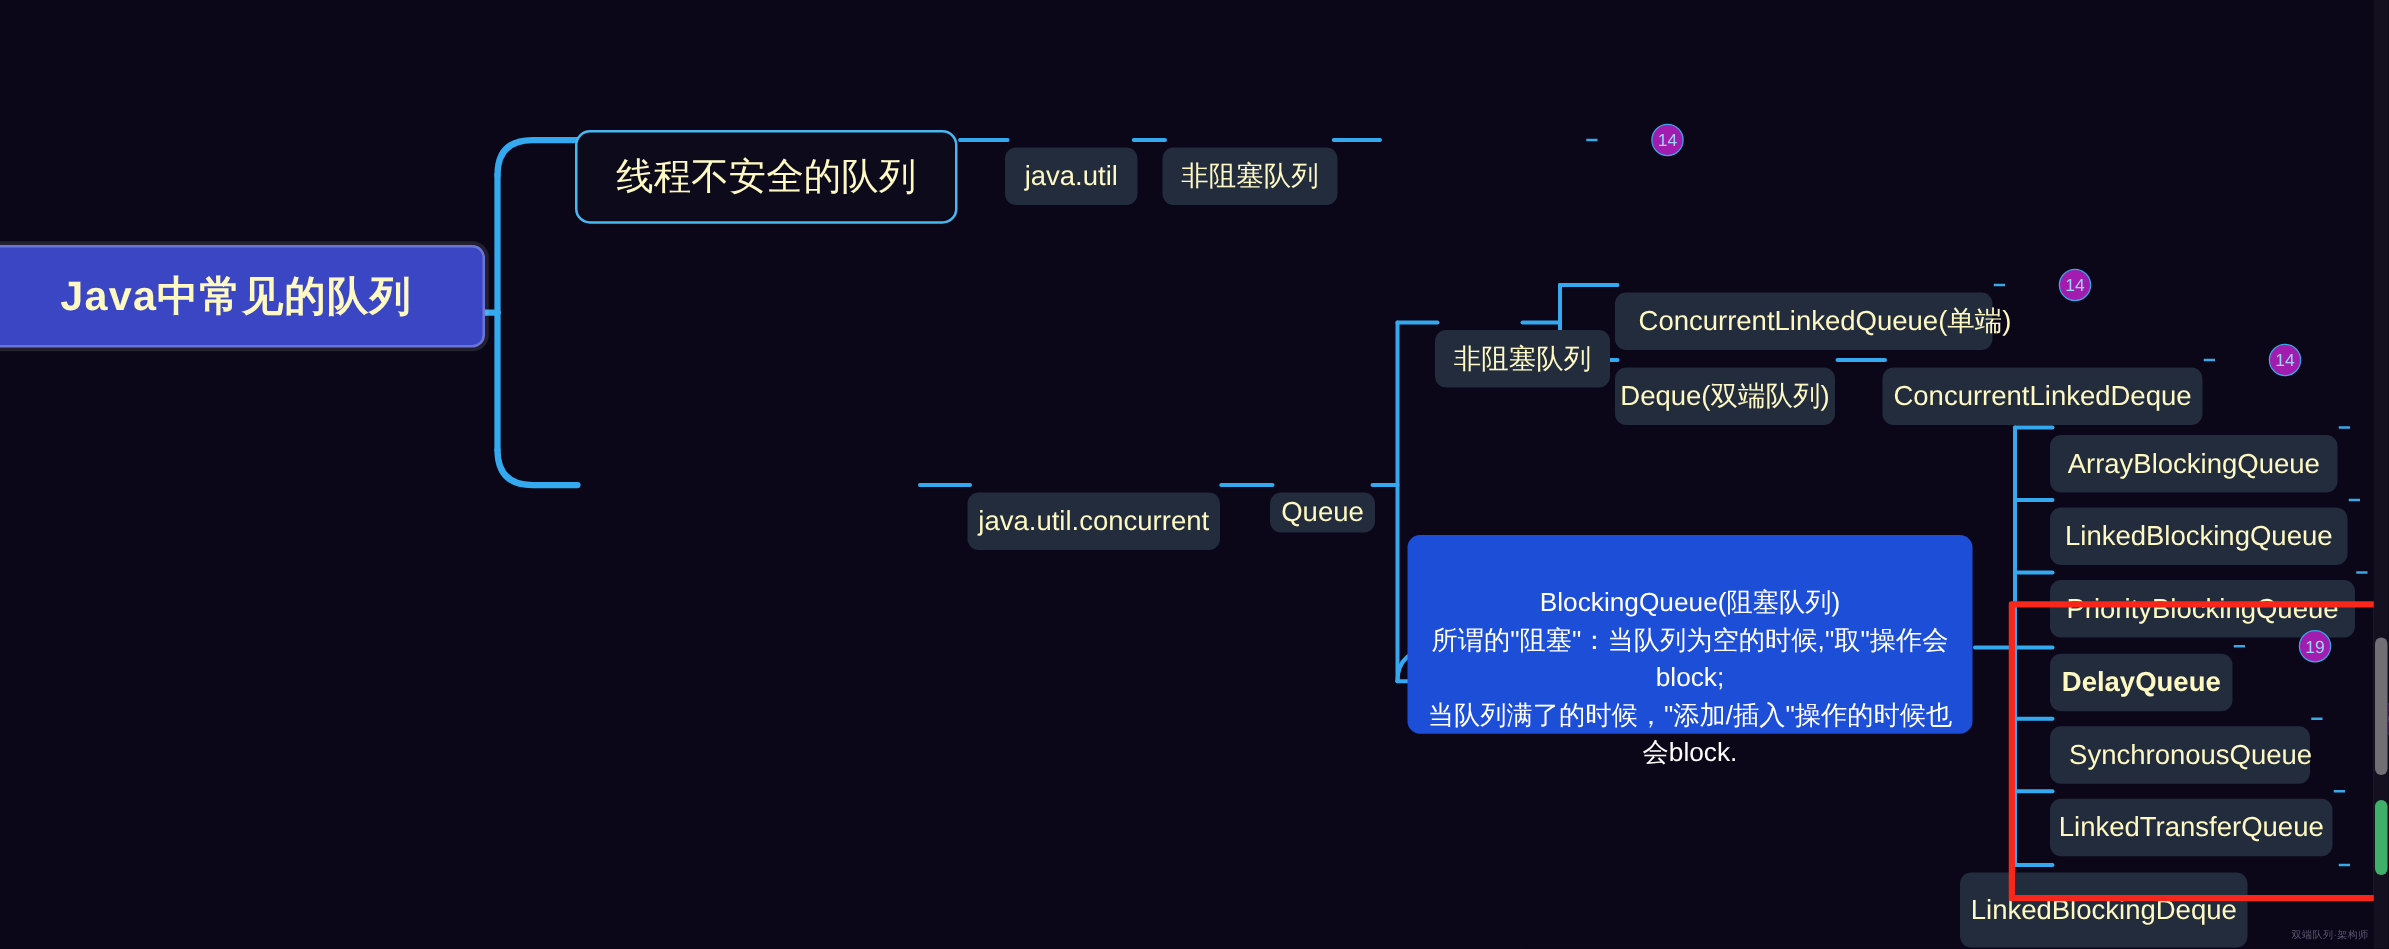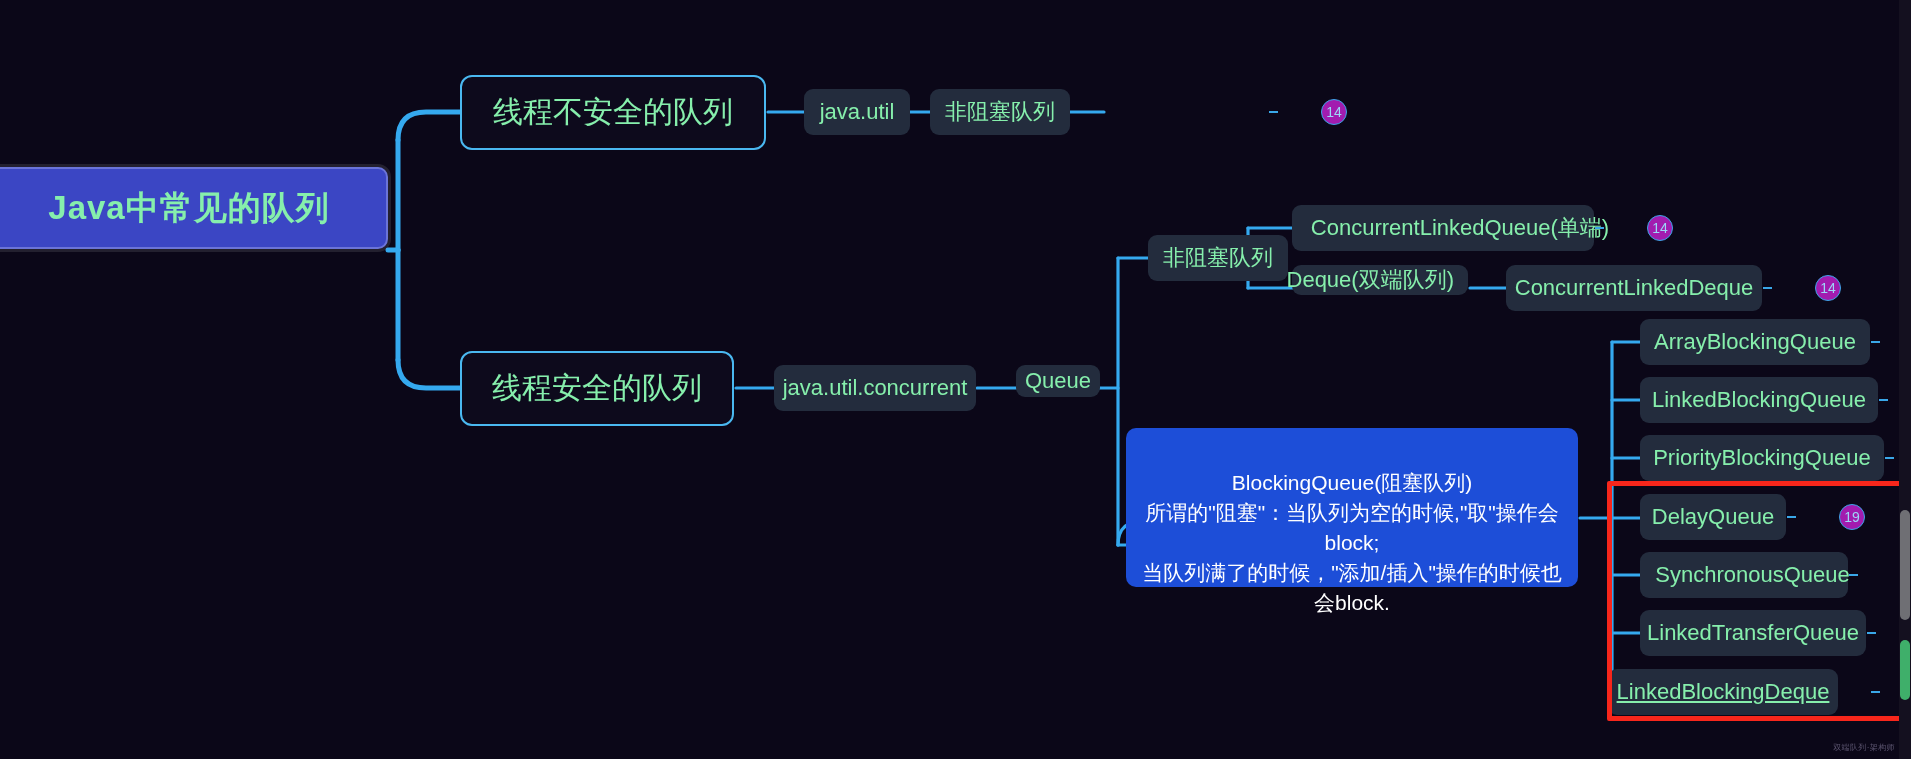--- a/index.html
+++ b/index.html
@@ -27,22 +27,23 @@
     width: 1911px; height: 759px;
     pointer-events: none;
   }
   
   .node {
     position: absolute;
     box-sizing: border-box;
     display: flex;
     align-items: center;
     justify-content: center;
-    color: #86efac;
+    color: #fef9c3;
     white-space: nowrap;
+    margin-top: 29px;
   }
   
   .root {
     background: #3b46c4;
     border: 2px solid #6b74d8;
     border-radius: 10px;
     font-size: 33px;
     font-weight: bold;
     letter-spacing: 1px;
     box-shadow: 0 0 0 3px rgba(255,255,255,0.10);
@@ -198,23 +199,20 @@
   </svg>
 
   <div class="node root" style="left:-10px; top:167px; width:398px; height:82px;">
     <span>Java中常见的队列</span>
   </div>
 
   <div class="node lvl1" style="left:460px; top:75px; width:306px; height:75px;">
     <span>线程不安全的队列</span>
   </div>
 
-  <div class="node lvl1" style="left:460px; top:351px; width:274px; height:75px;">
-    <span>线程安全的队列</span>
-  </div>
 
   <div class="node pill" style="left:804px; top:89px; width:106px; height:46px;">
     <span>java.util</span>
   </div>
 
   <div class="node pill" style="left:930px; top:89px; width:140px; height:46px;">
     <span>非阻塞队列</span>
   </div>
 
   <div class="badge-stub" style="left:1269px; top:111px;"></div>
@@ -235,21 +233,21 @@
   </div>
 
   <div class="node pill" style="left:1292px; top:205px; width:302px; height:46px;padding-left:48px;">
     <span>ConcurrentLinkedQueue(单端)</span>
   </div>
   <div class="badge-stub" style="left:1595px; top:227px;"></div>
   <div class="badge" style="left:1603px; top:215px;">
     <span>14</span>
   </div>
 
-  <div class="node pill" style="left:1292px; top:265px; width:176px; height:30px;justify-content:flex-end;">
+  <div class="node pill" style="left:1292px; top:265px; width:176px; height:46px;">
     <span>Deque(双端队列)</span>
   </div>
 
   <div class="node pill" style="left:1506px; top:265px; width:256px; height:46px;">
     <span>ConcurrentLinkedDeque</span>
   </div>
   <div class="badge-stub" style="left:1763px; top:287px;"></div>
   <div class="badge" style="left:1771px; top:275px;">
     <span>14</span>
   </div>
@@ -275,42 +273,42 @@
       <div class="badge" style="left: 1887px; top: 387px;">
         <span>5</span>
       </div>
       <div class="node pill" style="left: 1640px; top: 435px; width: 244px; height: 46px;">
         <span>PriorityBlockingQueue</span>
       </div>
       <div class="badge-stub" style="left: 1885px; top: 457px;"></div>
       <div class="badge" style="left: 1893px; top: 445px;">
         <span>9</span>
       </div>
-      <div class="node pill" style="left: 1640px; top: 494px; width: 146px; height: 46px;">
+      <div class="node pill" style="left: 1640px; top: 494px; width: 146px; height: 46px; font-weight: bold;">
         <span>DelayQueue</span>
       </div>
       <div class="badge-stub" style="left: 1787px; top: 516px;"></div>
       <div class="badge" style="left: 1795px; top: 504px;">
         <span>19</span>
       </div>
       <div class="node pill" style="left: 1640px; top: 552px; width: 208px; height: 46px; padding-left: 31px;">
         <span>SynchronousQueue</span>
       </div>
       <div class="badge-stub" style="left: 1849px; top: 574px;"></div>
       <div class="badge" style="left: 1857px; top: 562px;">
         <span>6</span>
       </div>
       <div class="node pill" style="left: 1640px; top: 610px; width: 226px; height: 46px;">
         <span>LinkedTransferQueue</span>
       </div>
       <div class="badge-stub" style="left: 1867px; top: 632px;"></div>
       <div class="badge" style="left: 1875px; top: 620px;">
         <span>4</span>
       </div>
-      <div class="node pill" style="left: 1608px; top: 669px; width: 230px; height: 46px; text-decoration: underline;">
+      <div class="node pill" style="left: 1568px; top: 669px; width: 230px; height: 60px;">
         <span>LinkedBlockingDeque</span>
       </div>
       <div class="badge-stub" style="left: 1871px; top: 691px;"></div>
       <div class="badge" style="left: 1879px; top: 679px;">
         <span>1</span>
       </div>
     </div>
 
   <div id="redbox" style="left:1607px; top:481px; width:297px; height:240px;"></div>
 

